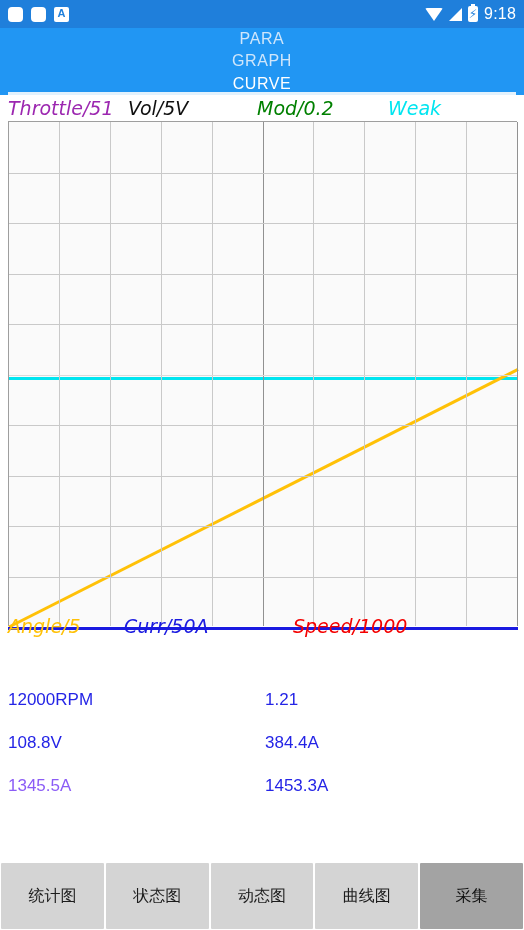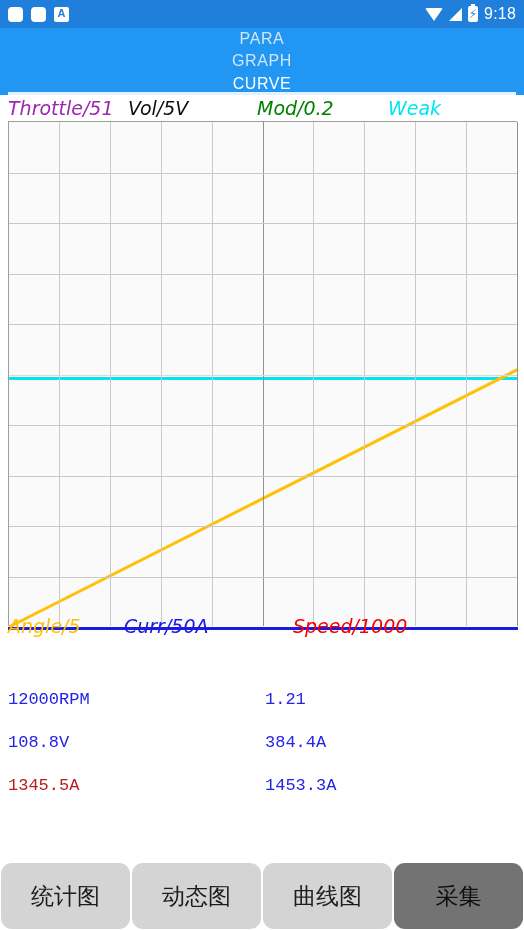--- a/index.html
+++ b/index.html
@@ -188,52 +188,52 @@
   }
   .ro-row {
     position: absolute;
     left: 0; right: 0;
     height: 43px;
   }
   .ro-cell {
     position: absolute;
     font-size: 17px;
     color: #2424e6;
-    font-family: Liberation Mono, monospace;
+    font-family: Liberation Sans, sans-serif;
     white-space: nowrap;
   }
   .ro-cell.c1 { left: 8px; }
   .ro-cell.c2 { left: 265px; }
 
   
   .btnbar {
     position: absolute;
     left: 0; right: 0;
     bottom: 0;
     height: 68px;
     background: #ffffff;
     display: flex;
     align-items: stretch;
   }
   .btn {
     flex: 1;
     margin: 1px 1px;
     background: #d4d4d4;
     color: #1c1c1c;
-    font-size: 23px;
+    font-size: 16px;
     display: flex;
     align-items: center;
     justify-content: center;
     cursor: pointer;
     user-select: none;
     font-family: "DejaVu Sans", sans-serif;
-    border-radius: 11px;
+    border-radius: 1px;
   }
   .btn.accent {
-    background: #737373;
+    background: #a3a3a3;
     color: #101010;
   }
 </style>
 </head>
 <body>
 
 <div class="statusbar">
   <div class="sb-left">
     <div class="notif-sq"></div>
     <div class="notif-sq"></div>
@@ -302,23 +302,24 @@
 <div class="readouts">
   <div class="ro-row" style="top:0px">
     <span class="ro-cell c1" style="color: rgb(36, 36, 230);">12000RPM</span>
     <span class="ro-cell c2" style="color: rgb(36, 36, 230);">1.21</span>
   </div>
   <div class="ro-row" style="top:43px">
     <span class="ro-cell c1" style="color: rgb(36, 36, 230);">108.8V</span>
     <span class="ro-cell c2" style="color: rgb(36, 36, 230);">384.4A</span>
   </div>
   <div class="ro-row" style="top:86px">
-    <span class="ro-cell c1" style="color: #b91c1c;">1345.5A</span>
+    <span class="ro-cell c1" style="color: #8b5cf6;">1345.5A</span>
     <span class="ro-cell c2" style="color: rgb(36, 36, 230);">1453.3A</span>
   </div>
 </div>
 
 <div class="btnbar">
   <div class="btn">统计图</div>
+  <div class="btn">状态图</div>
   <div class="btn">动态图</div>
   <div class="btn">曲线图</div>
   <div class="btn accent">采集</div>
 </div>
 
 </body></html>

